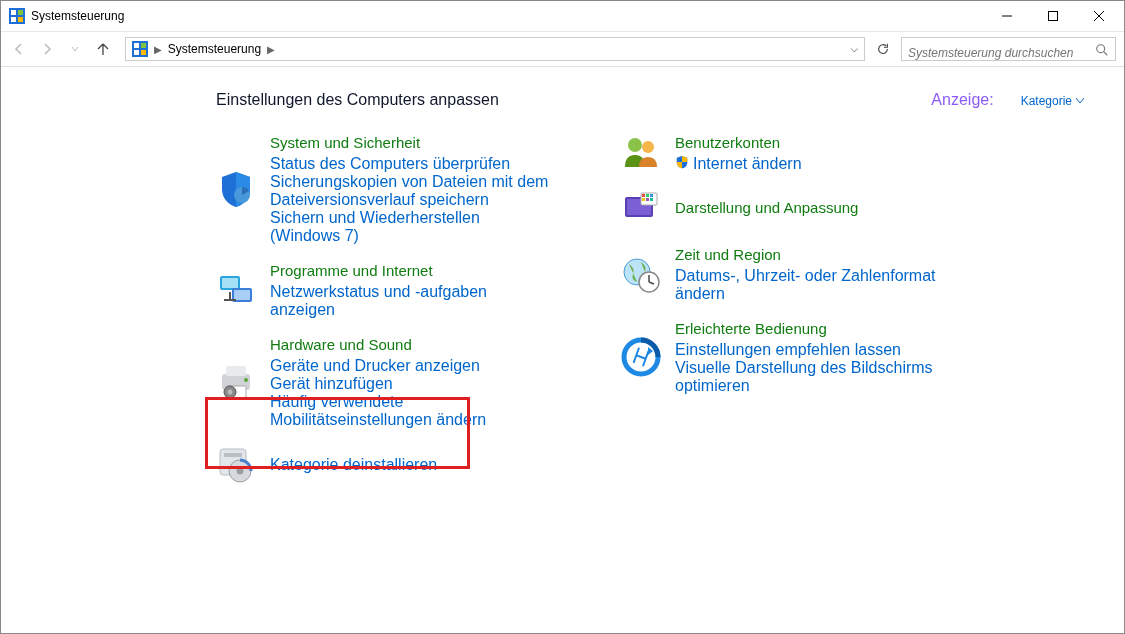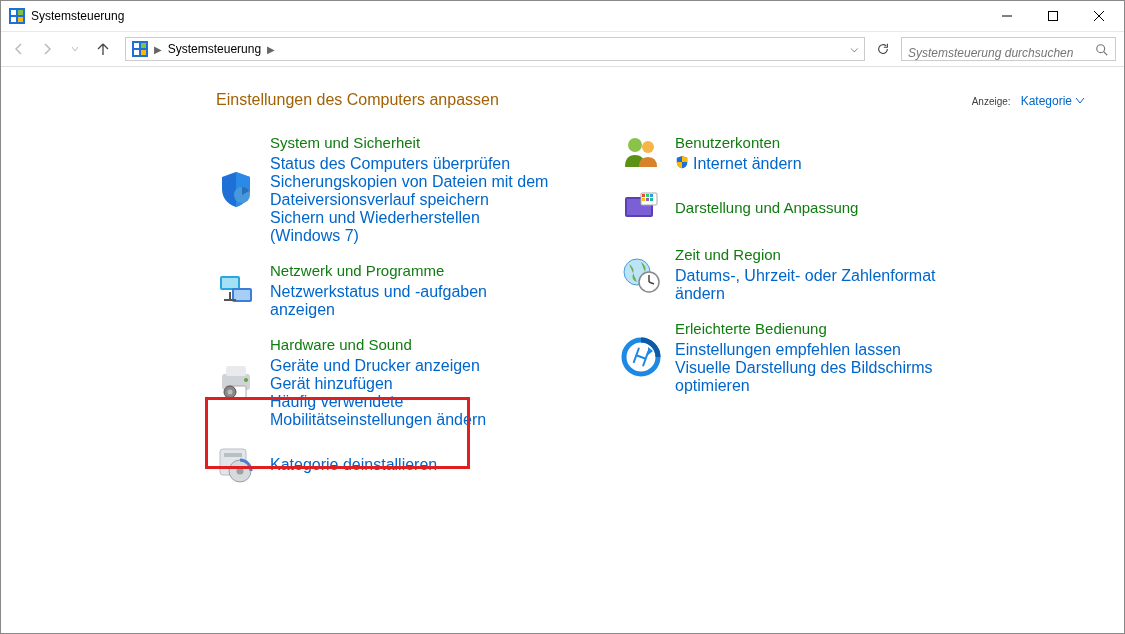--- a/index.html
+++ b/index.html
@@ -17,22 +17,22 @@
 .address-bar .crumb { padding: 0 4px; font-size: 12px; }
 .address-bar .crumb-sep { color: #666; font-size: 10px; padding: 0 2px; }
 .address-bar .spacer { flex: 1; }
 .address-bar .dd { color: #555; margin-right: 4px; font-size: 10px; }
 .refresh-btn { width: 24px; height: 24px; display: flex; align-items: center; justify-content: center; margin-right: 6px; }
 .search-box { width: 215px; height: 24px; border: 1px solid #ccc; display: flex; align-items: flex-end; padding: 0 6px; margin-right: 4px; }
 .search-box input { border: none; outline: none; flex: 1; font-size: 12px; font-style: italic; color: #888; font-family: inherit; }
 .search-box .search-icon { color: #666; }
 .content { padding: 24px 40px 20px 215px; position: relative; }
 .header-row { display: flex; align-items: baseline; margin-bottom: 24px; }
-.main-heading { font-size: 16px; font-weight: 400; color: #a16207; flex: 1; }
-.view-label { font-size: 10px; color: #404040; margin-right: 10px; }
+.main-heading { font-size: 16px; font-weight: 400; color: #0f172a; flex: 1; }
+.view-label { font-size: 16px; color: #8b5cf6; margin-right: 27px; }
 .view-dd { color: #0066cc; font-size: 12px; display: inline-flex; align-items: center; gap: 4px; }
 .columns { display: flex; gap: 70px; }
 .col { width: 335px; }
 .cat { display: flex; margin-bottom: 16px; align-items: center; }
 .cat-icon { width: 40px; height: 40px; margin-right: 14px; flex-shrink: 0; }
 .cat-body { flex: 1; }
 .cat-title { color: #107c10; font-size: 15px; line-height: 20px; margin-bottom: 2px; }
 .cat-link { color: #0066cc; font-size: 16px; line-height: 18px; display: block; }
 .cat-link.with-shield { display: flex; align-items: center; gap: 4px; }
 .highlight-box { border: 3px solid #e02020; position: absolute; left: 204px; top: 330px; width: 265px; height: 72px; pointer-events: none; }
@@ -160,21 +160,21 @@
           <svg viewBox="0 0 40 40">
               <rect x="4" y="6" width="20" height="14" rx="2" fill="#2aa6de"></rect>
               <rect x="6" y="8" width="16" height="10" fill="#a6e0f7"></rect>
               <rect x="16" y="18" width="20" height="14" rx="2" fill="#3b7dd8"></rect>
               <rect x="18" y="20" width="16" height="10" fill="#a8cef5"></rect>
               <line x1="14" y1="22" x2="14" y2="30" stroke="#555" stroke-width="2"></line>
               <line x1="8" y1="30" x2="20" y2="30" stroke="#555" stroke-width="2"></line>
             </svg>
         </span>
         <div class="cat-body">
-          <div class="cat-title">Netzwerk und Programme</div>
+          <div class="cat-title">Programme und Internet</div>
           <a class="cat-link">Netzwerkstatus und -aufgaben anzeigen</a>
         </div>
       </div>
 
       <div class="cat">
         <span class="cat-icon">
           <svg viewBox="0 0 40 40">
               <rect x="6" y="12" width="28" height="16" rx="3" fill="#d0d4d8"></rect>
               <rect x="10" y="4" width="20" height="10" rx="2" fill="#e8eaec"></rect>
               <rect x="10" y="24" width="20" height="12" rx="1" fill="#fff" stroke="#aaa"></rect>

